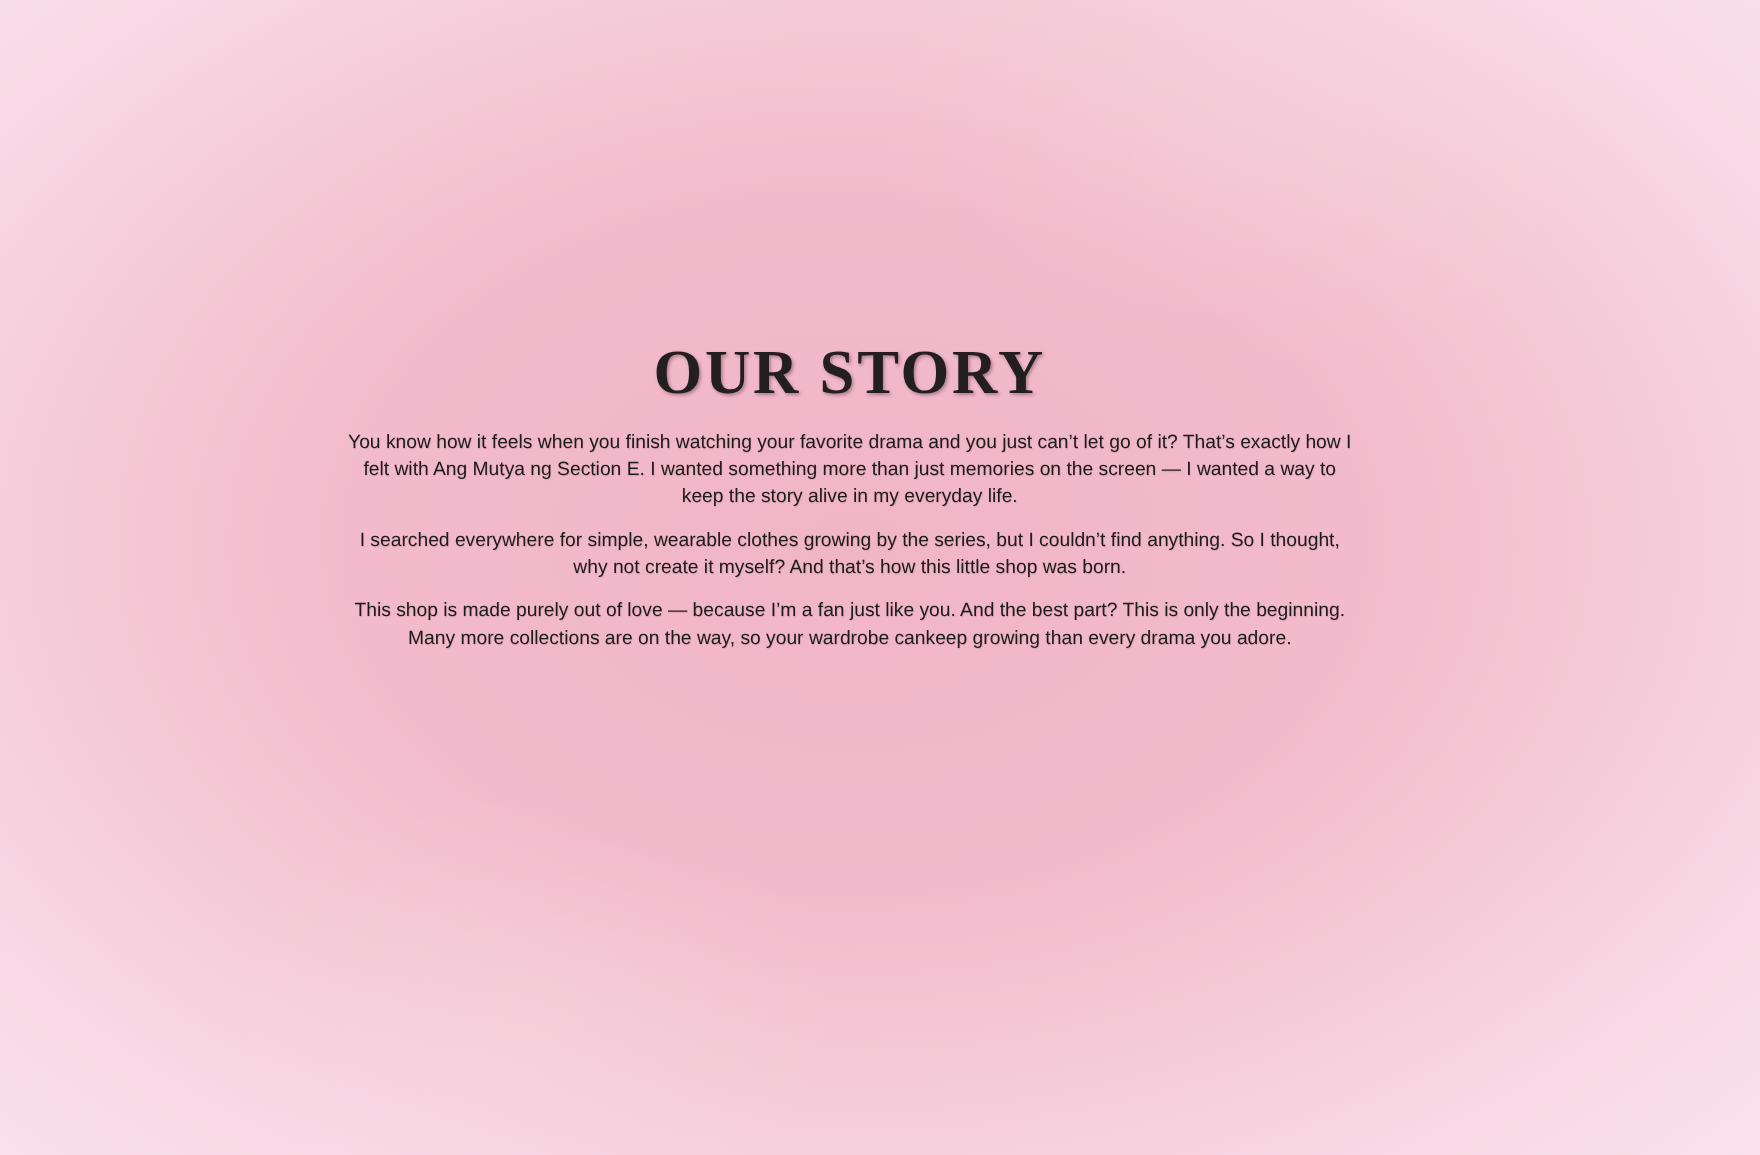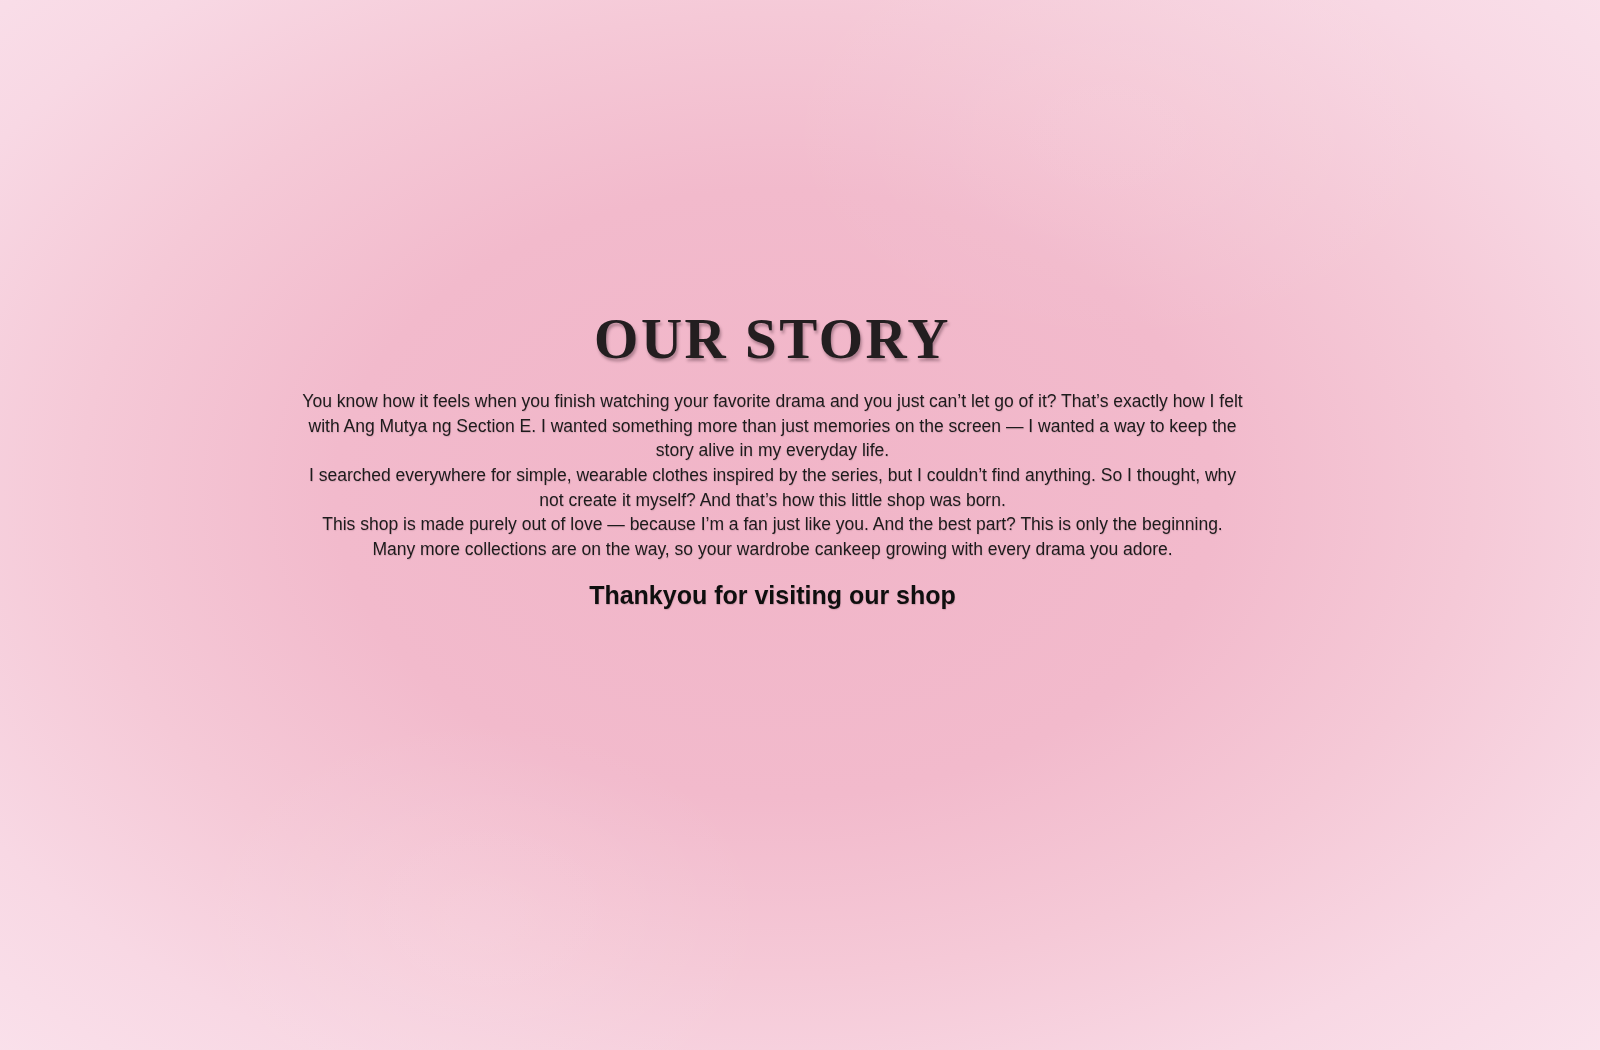--- a/index.html
+++ b/index.html
@@ -29,21 +29,21 @@
     margin: 0 0 15px 0;
     font-family: "Liberation Serif", "DejaVu Serif", serif;
     font-weight: 600;
     font-size: 57px;
     line-height: 1.25;
     letter-spacing: 2.5px;
     color: #231e20;
     text-shadow: 1.5px 2.5px 3px rgba(45,20,32,0.35);
   }
   .story p {
-    margin: 0;
+    margin: 15px;
     font-size: 17.5px;
     line-height: 24.6px;
     font-weight: 400;
     color: #1d1b1c;
     text-shadow: 0.5px 1px 1px rgba(70,35,50,0.15);
   }
   .heart-icon {
     display: inline-block;
     width: 19px;
     height: 19px;
@@ -61,19 +61,18 @@
 </style>
 </head>
 <body>
 
 <div class="content">
 
   <h1 class="page-title">OUR STORY</h1>
 
   <div class="story">
     <p>You know how it feels when you finish watching your favorite drama and you just can’t let go of it? That’s exactly how I felt with Ang Mutya ng Section E. I wanted something more than just memories on the screen — I wanted a way to keep the story alive in my everyday life.</p>
-    <p>I searched everywhere for simple, wearable clothes inspired by the series, but I couldn’t find anything. So I thought, why not create it myself? And that’s how this little shop was born.</p>
-    <p>This shop is made purely out of love — because I’m a fan just like you. And the best part? This is only the beginning. Many more collections are on the way, so your wardrobe cankeep growing with every drama you adore.</p>
+    <p>I searched everywhere for simple, wearable clothes growing by the series, but I couldn’t find anything. So I thought, why not create it myself? And that’s how this little shop was born.</p>
+    <p>This shop is made purely out of love — because I’m a fan just like you. And the best part? This is only the beginning. Many more collections are on the way, so your wardrobe cankeep growing than every drama you adore.</p>
   </div>
 
-  <h2 class="closing">Thankyou for visiting our shop</h2>
 
 </div>
 
 </body></html>

